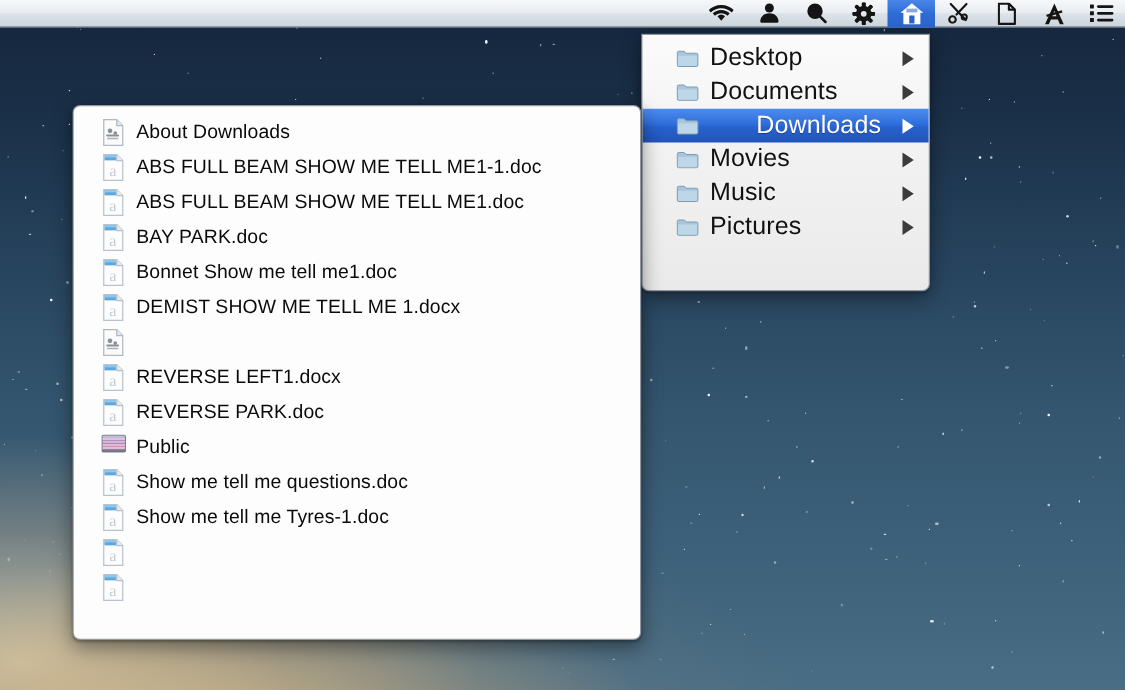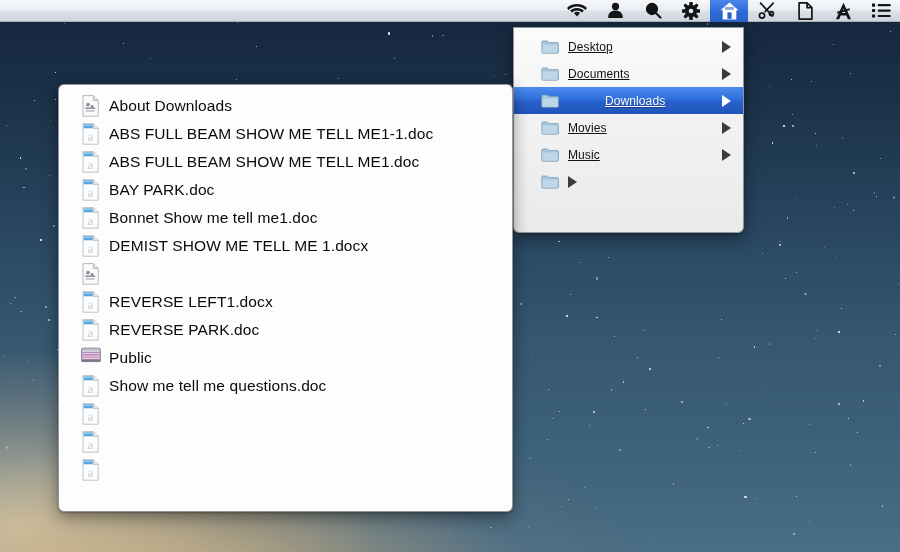--- a/index.html
+++ b/index.html
@@ -81,21 +81,21 @@
     padding:5px 0 6px 0;
     border-top-left-radius:0; border-top-right-radius:0;
     border-bottom-left-radius:6px; border-bottom-right-radius:6px;
   }
   .fm-row {
     height:27px; display:flex; align-items:center;
     padding-left:27px; padding-right:12px;
     position:relative;
   }
   .fm-row .fm-label {
-    font-size:12px; color:#111; flex:1 1 auto; letter-spacing:0.1px;text-decoration:underline;
+    font-size:20px; color:#111; flex:1 1 auto; letter-spacing:0.1px;
   }
   .fm-row.selected {
     background:linear-gradient(180deg,#4d8ced 0%,#2f6fdd 45%,#2861cd 55%,#2154b9 100%);
   }
   .fm-row.selected .fm-label { color:#fff; text-shadow:0 1px 0 rgba(0,0,0,0.32);margin-left:37px; }
   .fm-folder { width:18px; height:14px; margin-right:9px; flex:0 0 18px; }
   .fm-arrow { width:0;height:0;border-top:6px solid transparent;border-bottom:6px solid transparent;border-left:9px solid #3b3b3b; }
   .fm-row.selected .fm-arrow { border-left-color:#ffffff; }
 </style>
 </head>
@@ -576,20 +576,21 @@
           <path d="M1.4 4.6 h15.2 v7.2 a1 1 0 0 1-1 1 h-13.2 a1 1 0 0 1-1-1 Z" fill="#bdd6e8"></path>
         </svg></span>
       <span class="fm-label">Music</span>
       <span class="fm-arrow"></span>
     </div>
     <div class="fm-row">
       <span class="fm-folder"><svg width="18" height="14" viewBox="0 0 18 14">
           <path d="M0.8 2.2 a1.2 1.2 0 0 1 1.2-1.2 h4.4 l1.5 1.6 h8.3 a1.2 1.2 0 0 1 1.2 1.2 v8.2 a1.2 1.2 0 0 1-1.2 1.2 h-14.2 a1.2 1.2 0 0 1-1.2-1.2 Z" fill="#a8c5dc" stroke="#7d9cb4" stroke-width="0.8"></path>
           <path d="M1.4 4.6 h15.2 v7.2 a1 1 0 0 1-1 1 h-13.2 a1 1 0 0 1-1-1 Z" fill="#bdd6e8"></path>
         </svg></span>
+      <span class="fm-label">Pictures</span>
       <span class="fm-arrow"></span>
     </div>
   </div>
 
 <div class="panel" id="filelist">
     <div class="file-row">
       <span class="ficon"><svg width="19" height="22" viewBox="0 0 19 22">
           <path d="M2.0 0.6 h10.4 l4.8 4.8 v15.8 h-15.2 Z" fill="#fbfbfb" stroke="#b0b8c0" stroke-width="1"></path>
           <path d="M12.4 0.6 v4.8 h4.8" fill="#e3e7ea" stroke="#b0b8c0" stroke-width="1"></path>
           <g fill="#8a9099">
@@ -715,20 +716,21 @@
       <span class="f-label">Show me tell me questions.doc</span>
     </div>
     <div class="file-row">
       <span class="ficon"><svg width="19" height="22" viewBox="0 0 19 22">
           <path d="M2.0 0.6 h10.4 l4.8 4.8 v15.8 h-15.2 Z" fill="#fdfdfd" stroke="#b9c2cc" stroke-width="1"></path>
           <path d="M12.4 0.6 v4.8 h4.8" fill="#e6ebf0" stroke="#b9c2cc" stroke-width="1"></path>
           <rect x="2.6" y="1.3" width="9.2" height="4.0" fill="#5ba7de"></rect>
           <rect x="2.6" y="1.3" width="9.2" height="1.6" fill="#8fc6ec"></rect>
           <text x="9.3" y="17.6" font-family="Liberation Serif, serif" font-size="13" fill="#c3ccd6" text-anchor="middle">a</text>
         </svg></span>
+      <span class="f-label">Show me tell me Tyres-1.doc</span>
     </div>
     <div class="file-row">
       <span class="ficon"><svg width="19" height="22" viewBox="0 0 19 22">
           <path d="M2.0 0.6 h10.4 l4.8 4.8 v15.8 h-15.2 Z" fill="#fdfdfd" stroke="#b9c2cc" stroke-width="1"></path>
           <path d="M12.4 0.6 v4.8 h4.8" fill="#e6ebf0" stroke="#b9c2cc" stroke-width="1"></path>
           <rect x="2.6" y="1.3" width="9.2" height="4.0" fill="#5ba7de"></rect>
           <rect x="2.6" y="1.3" width="9.2" height="1.6" fill="#8fc6ec"></rect>
           <text x="9.3" y="17.6" font-family="Liberation Serif, serif" font-size="13" fill="#c3ccd6" text-anchor="middle">a</text>
         </svg></span>
     </div>

